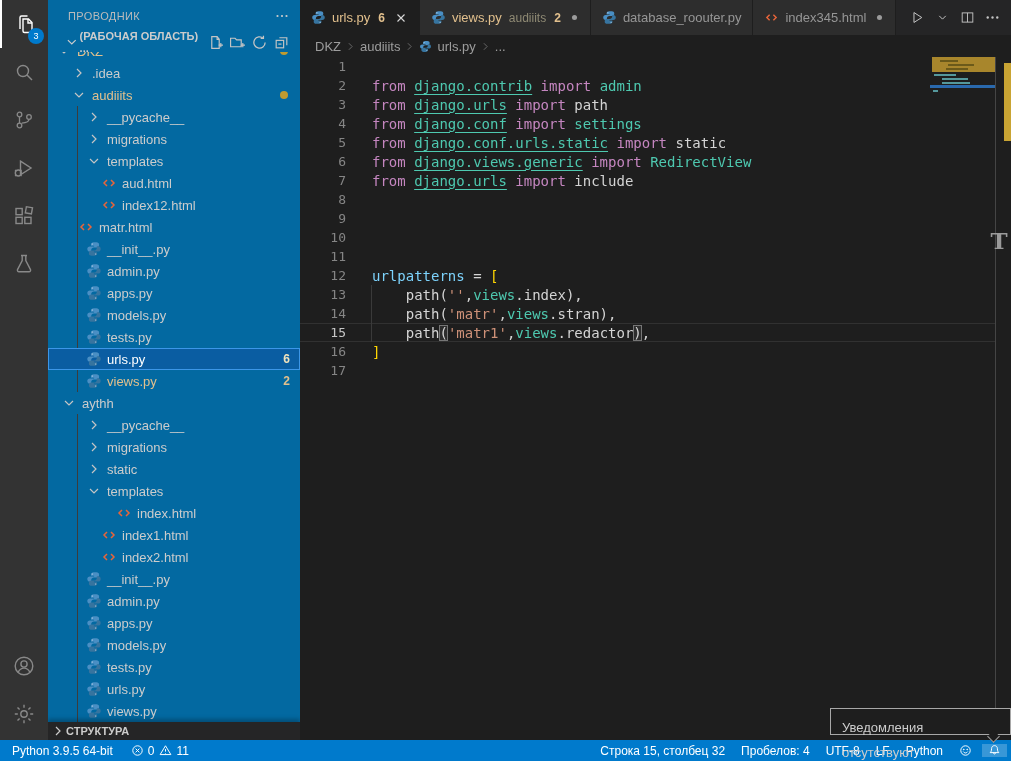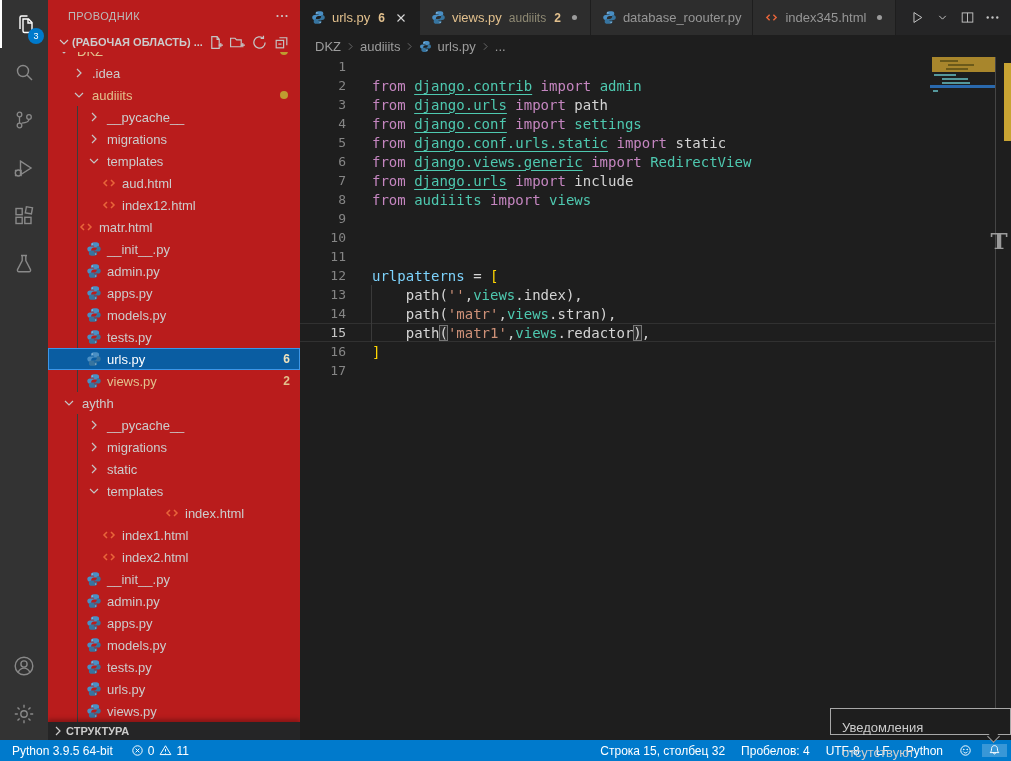--- a/index.html
+++ b/index.html
@@ -12,24 +12,24 @@
   #ab-bottom { margin-top:auto; padding-bottom:2px; }
   .ab-item { width:48px; height:48px; display:flex; align-items:center; justify-content:center; color:#898989; position:relative; cursor:pointer; }
   .ab-item.active { color:#ffffff; }
   .ab-item.active::before { content:''; position:absolute; left:0; top:0; width:2px; height:100%; background:#ffffff; }
   .ab-item .icon { width:24px; height:24px; }
   .ab-badge { position:absolute; right:4px; bottom:4px; background:#007ACC; color:#fff; border-radius:50%; width:16px; height:16px; font-size:9px; display:flex; align-items:center; justify-content:center; }
 
   .icon svg { width:100%; height:100%; display:block; }
 
   
-  #sidebar { position:absolute; left:48px; top:0; width:252px; height:740px; background:#b91c1c; overflow:hidden; }
+  #sidebar { position:absolute; left:48px; top:0; width:252px; height:740px; background:#0369a1; overflow:hidden; }
   .sb-title { height:32px; display:flex; align-items:center; padding:0 10px 0 20px; font-size:11px; color:#bbbbbb; letter-spacing:.4px; }
   .sb-title-actions { margin-left:auto; width:16px; height:16px; color:#cccccc; cursor:pointer; }
-  .sb-section { height:20px; display:flex; align-items:center; font-size:11px; font-weight:700; color:#cccccc; padding-left:8px; }
+  .sb-section { height:20px; display:flex; align-items:center; font-size:11px; font-weight:700; color:#cccccc; padding-left:16px; }
   .sb-section .tw { width:16px; height:16px; color:#cccccc; }
   .sb-actions { margin-left:auto; display:flex; gap:5px; padding-right:10px; }
   .sec-action { width:17px; height:17px; color:#c5c5c5; cursor:pointer; }
   #tree { position:absolute; top:52px; left:0; right:0; height:670px; overflow:hidden; }
   .trow { height:22px; display:flex; align-items:center; font-size:13px; color:#cccccc; cursor:pointer; position:relative; }
   .trow .tw { width:16px; height:16px; margin-right:5px; flex:none; color:#c5c5c5; }
   .tlabel { white-space:nowrap; }
   .trow.mod .tlabel { color:#E2C08D; }
   .trow.sel { background:#0a5da2; outline:1px solid #3c96e8; outline-offset:-1px; }
   .trow.sel .tlabel { color:#ffffff; }
@@ -420,21 +420,21 @@
           <span class="tlabel">static</span>
         </div>
         <div class="trow" style="padding-left: 38px;">
           <span class="icon tw">
             <svg viewBox="0 0 16 16" fill="none" stroke="currentColor" stroke-width="1.2">
               <path d="M4 6l4 4 4-4"></path>
             </svg>
           </span>
           <span class="tlabel">templates</span>
         </div>
-        <div class="trow" style="padding-left: 68px; margin-left: 48px;">
+        <div class="trow" style="padding-left: 68px;">
           <span class="icon tw">
             <svg viewBox="0 0 16 16" fill="none" stroke="#e8653a" stroke-width="1.5">
               <path d="M6 5L3 8l3 3M10 5l3 3-3 3"></path>
             </svg>
           </span>
           <span class="tlabel">index.html</span>
         </div>
         <div class="trow" style="padding-left: 53px;">
           <span class="icon tw">
             <svg viewBox="0 0 16 16" fill="none" stroke="#e8653a" stroke-width="1.5">
@@ -700,21 +700,20 @@
         <div class="cline">
           <span class="lnum">6</span>
           <span class="ltext"><span class="tk-k">from</span><span class="tk-p"> </span><span class="tk-mw">django.views.generic</span><span class="tk-p"> </span><span class="tk-k">import</span><span class="tk-p"> </span><span class="tk-m">RedirectView</span></span>
         </div>
         <div class="cline">
           <span class="lnum">7</span>
           <span class="ltext"><span class="tk-k">from</span><span class="tk-p"> </span><span class="tk-mw">django.urls</span><span class="tk-p"> </span><span class="tk-k">import</span><span class="tk-p"> </span><span class="tk-p">include</span></span>
         </div>
         <div class="cline">
           <span class="lnum">8</span>
-          <span class="ltext"><span class="tk-k">from</span><span class="tk-p"> </span><span class="tk-m">audiiits</span><span class="tk-p"> </span><span class="tk-k">import</span><span class="tk-p"> </span><span class="tk-m">views</span></span>
         </div>
         <div class="cline">
           <span class="lnum">9</span>
           <span class="ltext"></span>
         </div>
         <div class="cline">
           <span class="lnum">10</span>
           <span class="ltext"></span>
         </div>
         <div class="cline">

